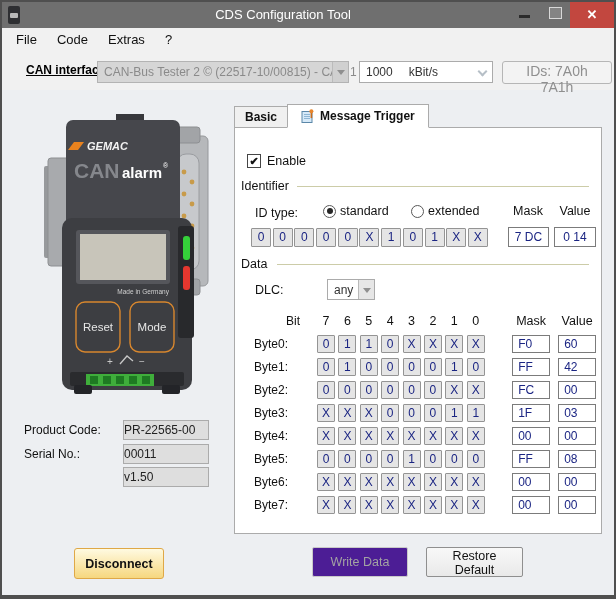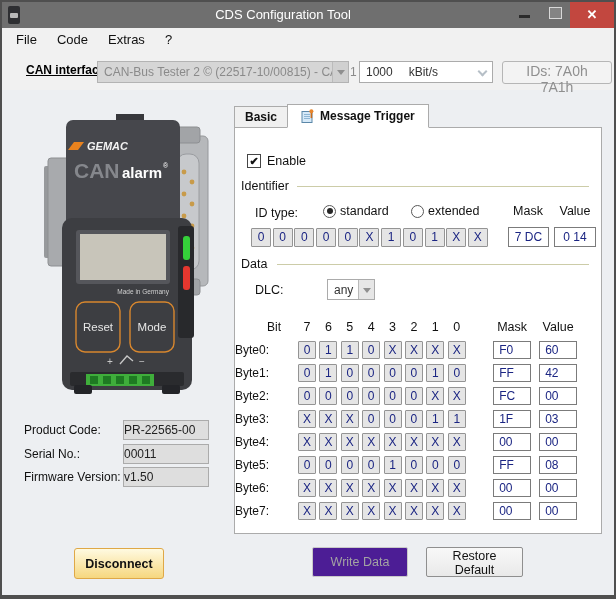--- a/index.html
+++ b/index.html
@@ -55,21 +55,21 @@
   .radio.sel::after{content:"";position:absolute;left:2.5px;top:2.5px;width:6px;height:6px;border-radius:50%;background:#262626;}
   .hdr{position:absolute;font-size:12.5px;color:#111;text-align:center;}
   .idbits{position:absolute;left:16px;top:100px;display:flex;}
   .bitbox{width:18px;height:18px;margin-right:3.4px;background:#E5E5E5;border:1px solid #949494;border-radius:1px;font-size:12px;color:var(--navy,#1B2583);text-align:center;line-height:16px;}
   .idbits .bitbox{width:20px;height:19px;margin-right:1.7px;line-height:17px;}
   .field{background:#FFF;border:1px solid #7B7B7B;font-size:12px;color:var(--navy,#1B2583);}
   .id-mask{position:absolute;left:273px;top:99px;width:41px;height:20px;text-align:center;line-height:18px;}
   .id-value{position:absolute;left:319px;top:99px;width:42px;height:20px;text-align:center;line-height:18px;}
   .dlc-combo{left:92px;top:151px;width:48px;height:21px;}
   
-  .byte-grid{position:absolute;left:0;top:182px;margin-top:6px;}
+  .byte-grid{position:absolute;left:19px;top:182px;}
   .bg-row{display:flex;align-items:center;height:23px;}
   .bg-row.hdr-row{height:22px;font-size:12.5px;color:#111;}
   .bg-label{width:56px;margin-right:7px;font-size:12px;color:#111;}
   .hdr-row .bg-label{text-align:right;padding-right:10px;}
   .bg-num{width:18px;margin-right:3.4px;text-align:center;}
   .bg-mask{margin-left:24px;width:38px;}
   .bg-value{margin-left:8px;width:38px;}
   .hdr-row .bg-mask,.hdr-row .bg-value{text-align:center;}
   .byte-mask,.byte-value{height:18px;line-height:16px;padding-left:5px;}
   .byte-mask{margin-left:24px;width:38px;}
@@ -186,21 +186,20 @@
   <div id="pinfo">
       <div class="pinfo-row" style="top: 418px;">
         <span class="pinfo-label">Product Code:</span>
         <div class="pinfo-field">PR-22565-00</div>
       </div>
       <div class="pinfo-row" style="top: 442px;">
         <span class="pinfo-label">Serial No.:</span>
         <div class="pinfo-field">00011</div>
       </div>
       <div class="pinfo-row" style="top: 465px;">
-        <span class="pinfo-label">Firmware Version:</span>
         <div class="pinfo-field">v1.50</div>
       </div>
     </div>
 
   <div class="tabstrip" id="tabstrip">
       <div class="tab">
         <span>Basic</span>
       </div>
       <div class="tab active">
         <span class="ticon"><svg width="14" height="14" viewBox="0 0 14 14">

